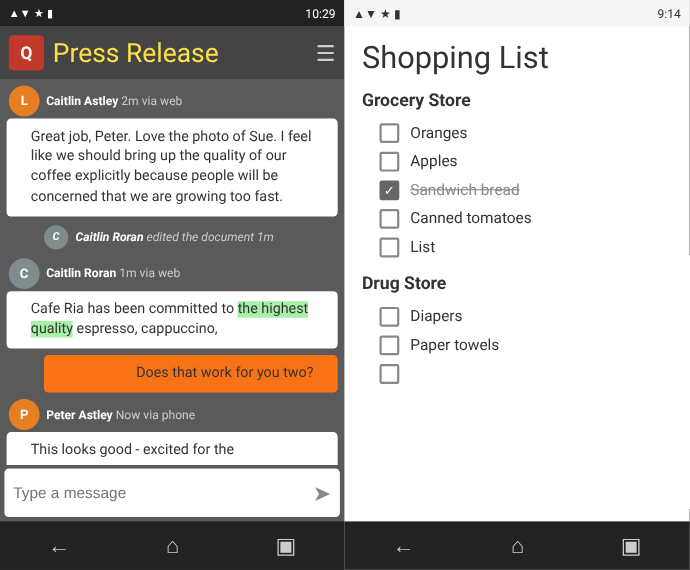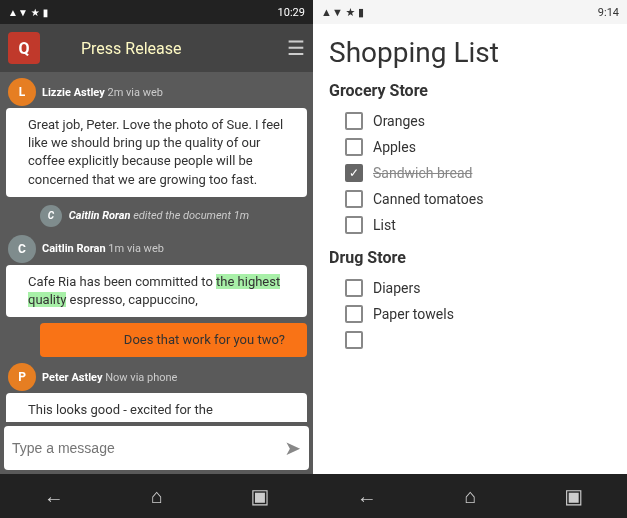--- a/index.html
+++ b/index.html
@@ -55,25 +55,24 @@
       border-radius: 4px;
       display: flex;
       align-items: center;
       justify-content: center;
       color: #fff;
       font-weight: bold;
       font-size: 16px;
     }
 
     .app-title {
-      color: #fef9c3;
-      font-size: 16px;
+      color: #fde047;
+      font-size: 24px;
       font-weight: 400;
       flex: 1;
-      margin-left: 33px;
     }
 
     .menu-icon {
       color: #ccc;
       font-size: 20px;
     }
 
     .messages-area {
       flex: 1;
       overflow-y: auto;
@@ -299,21 +298,21 @@
     <span class="app-title">Press Release</span>
     <span class="menu-icon">☰</span>
   </div>
 
   <div class="messages-area">
 
     <div class="message-group">
       <div class="message-header">
         <div class="avatar avatar-la">L</div>
         <span class="message-meta">
-          <span class="name">Lizzie Astley</span>
+          <span class="name">Caitlin Astley</span>
           <span>2m via web</span>
         </span>
       </div>
       <div class="message-bubble">
         <span>Great job, Peter. Love the photo of Sue. I feel like we should bring up the quality of our coffee explicitly because people will be concerned that we are growing too fast.</span>
       </div>
     </div>
 
     <div class="system-message">
       <span>

